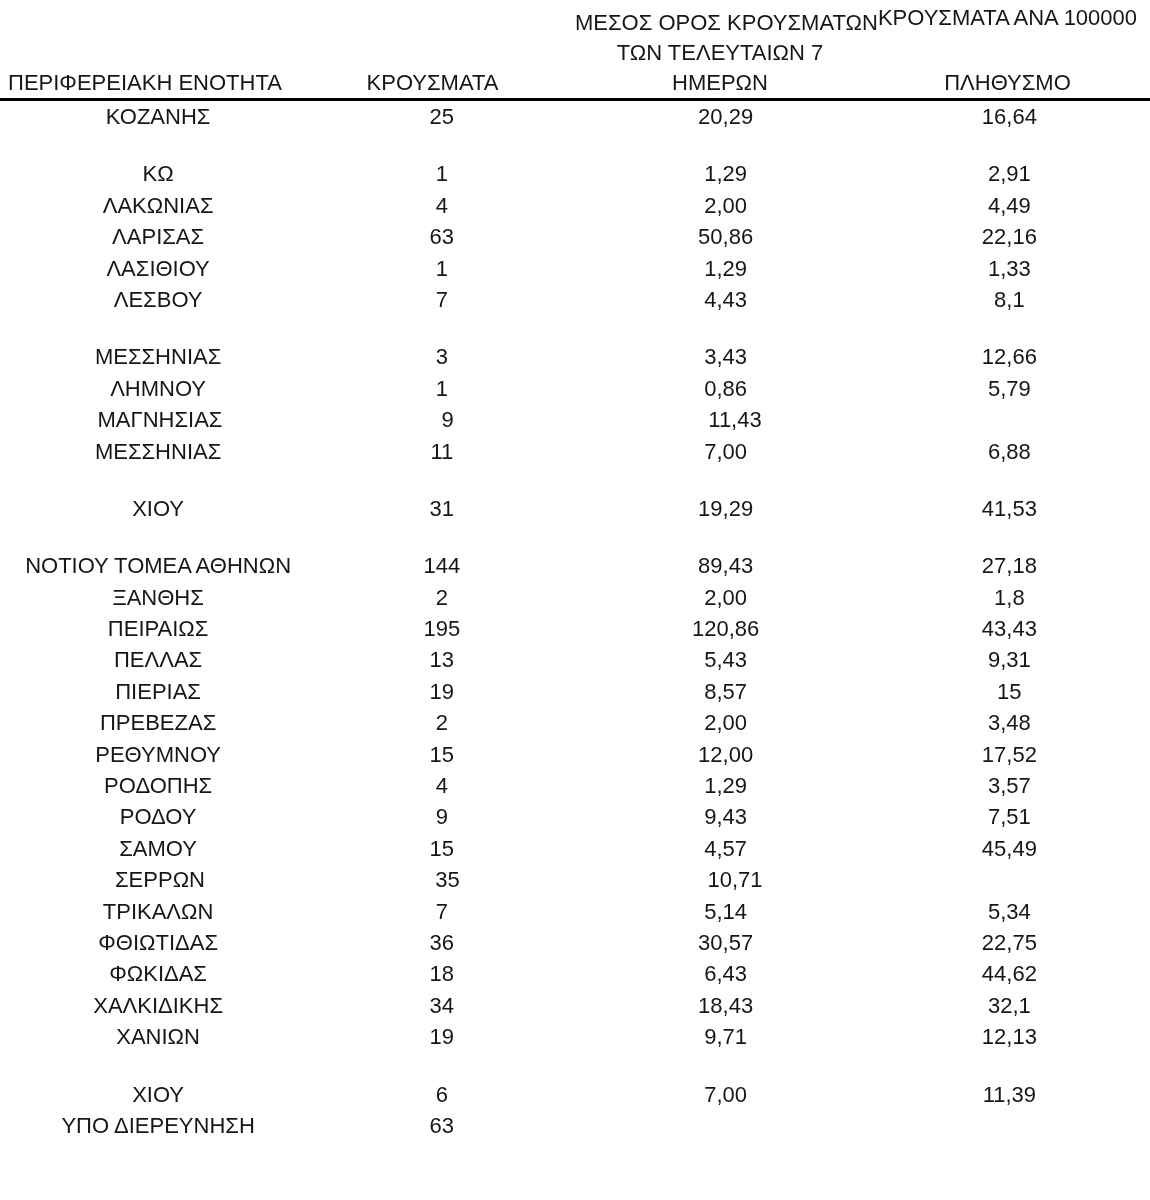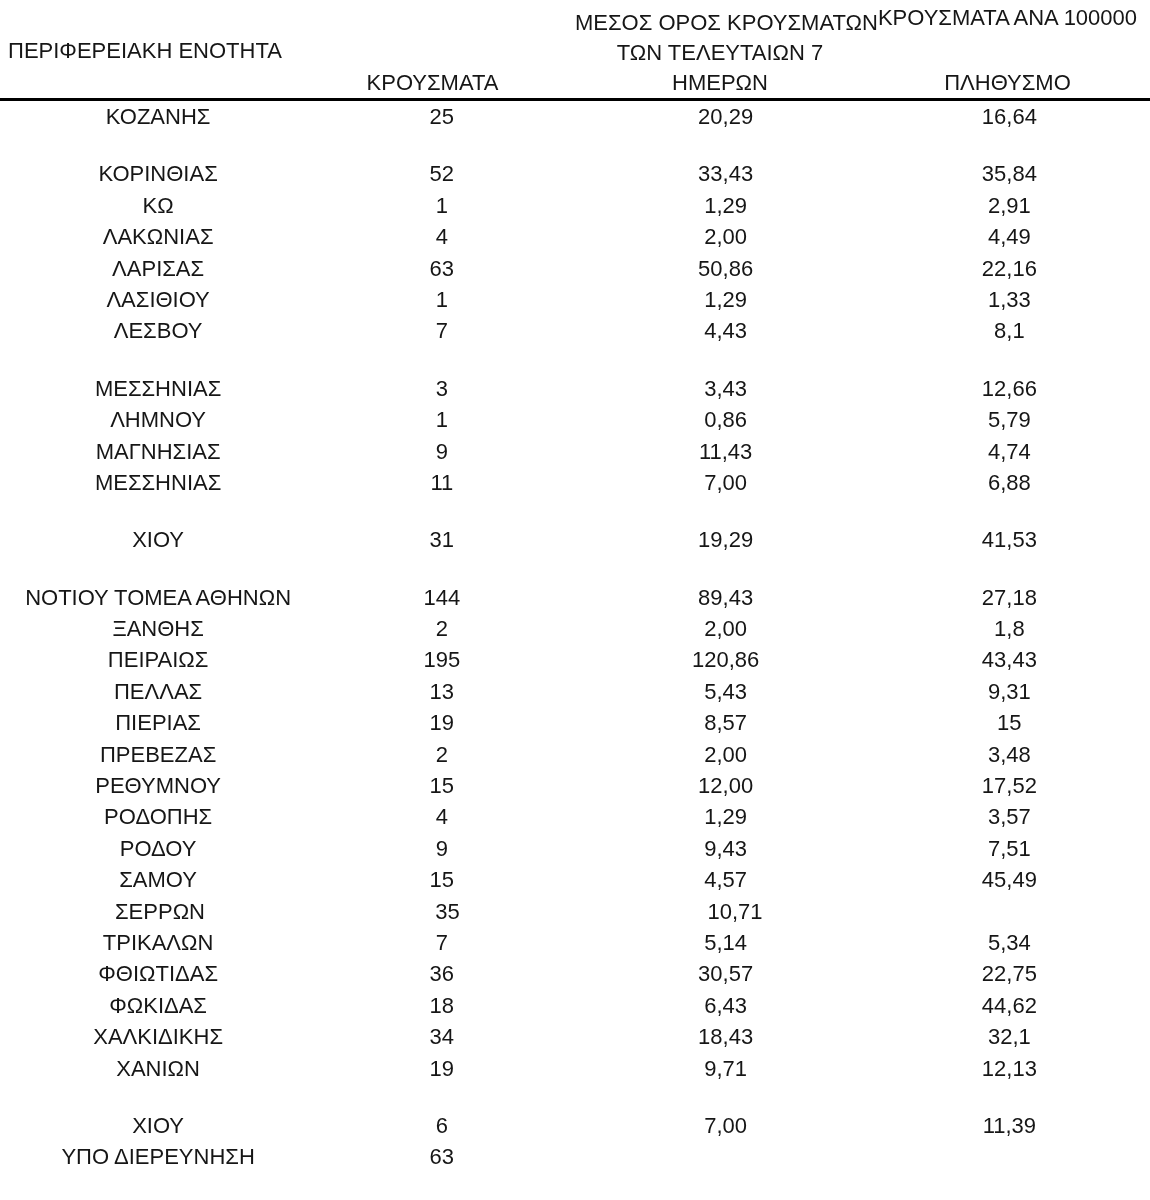--- a/index.html
+++ b/index.html
@@ -32,21 +32,21 @@
     line-height: 30px;
     font-size: 22px;
     text-align: center;
     white-space: nowrap;
   }
   .hcell.c1 span {
     text-align: left;
     padding-left: 8px;
   }
   
-  .c1 { width: 290px; justify-content: center; }
+  .c1 { width: 290px; }
   .c2 { width: 285px; }
   .c3 { width: 290px; }
   .c4 { width: 285px; gap: 35px; }
   
   .row {
     display: flex;
     height: 31.4px;
     padding-left: 15px;
   }
   .cell {
@@ -84,26 +84,20 @@
   </div>
 
   <div id="rows">
   <div class="row">
     <div class="cell c1">ΚΟΖΑΝΗΣ</div>
     <div class="cell c2">25</div>
     <div class="cell c3">20,29</div>
     <div class="cell c4">16,64</div>
   </div>
 <div class="spacer"></div>
-  <div class="row">
-    <div class="cell c1">ΚΟΡΙΝΘΙΑΣ</div>
-    <div class="cell c2">52</div>
-    <div class="cell c3">33,43</div>
-    <div class="cell c4">35,84</div>
-  </div>
 
   <div class="row">
     <div class="cell c1">ΚΩ</div>
     <div class="cell c2">1</div>
     <div class="cell c3">1,29</div>
     <div class="cell c4">2,91</div>
   </div>
 
   <div class="row">
     <div class="cell c1">ΛΑΚΩΝΙΑΣ</div>
@@ -144,21 +138,20 @@
     <div class="cell c1">ΛΗΜΝΟΥ</div>
     <div class="cell c2">1</div>
     <div class="cell c3">0,86</div>
     <div class="cell c4">5,79</div>
   </div>
 
   <div class="row">
     <div class="cell c1">ΜΑΓΝΗΣΙΑΣ</div>
     <div class="cell c2">9</div>
     <div class="cell c3">11,43</div>
-    <div class="cell c4">4,74</div>
   </div>
 
   <div class="row">
     <div class="cell c1">ΜΕΣΣΗΝΙΑΣ</div>
     <div class="cell c2">11</div>
     <div class="cell c3">7,00</div>
     <div class="cell c4">6,88</div>
   </div>
 <div class="spacer"></div>
   <div class="row">

